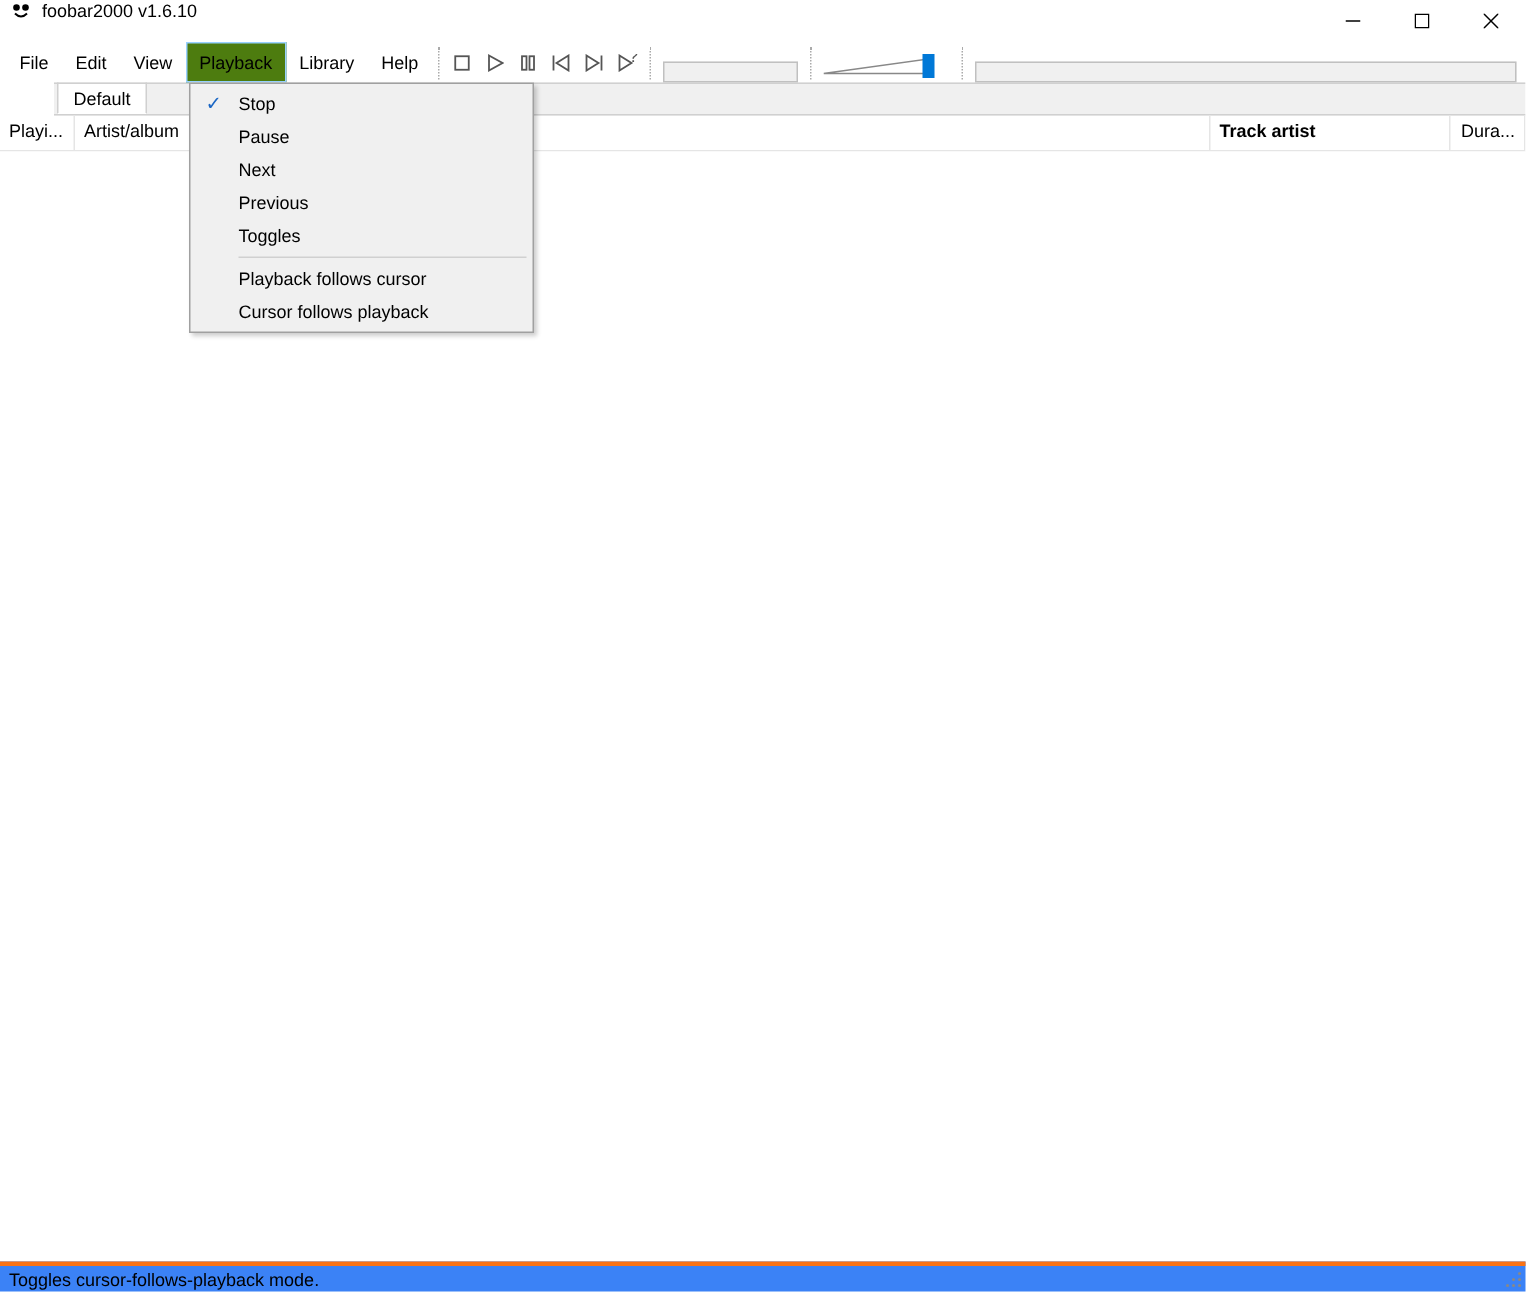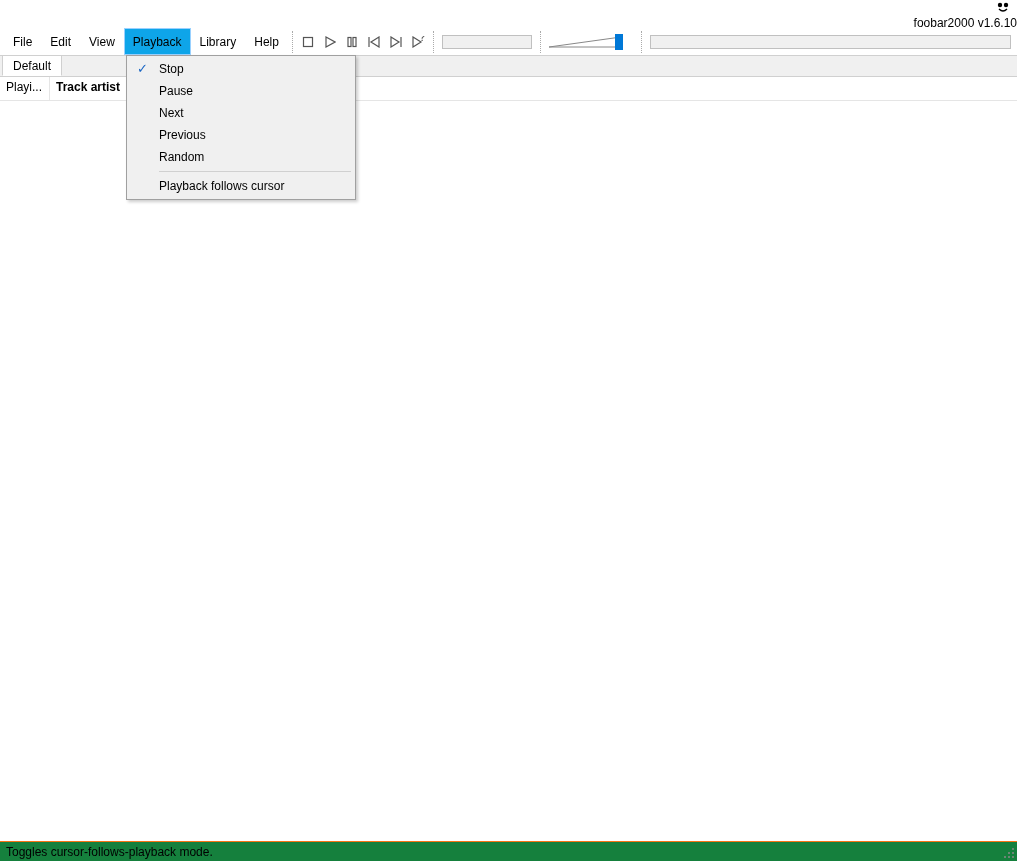--- a/index.html
+++ b/index.html
@@ -1,61 +1,61 @@
 <!DOCTYPE html>
 <html><head>
 <meta charset="utf-8">
 <style>
   * { box-sizing: border-box; margin: 0; padding: 0; font-family: "Segoe UI", Tahoma, sans-serif; font-size: 12px; }
   html, body { width: 1017px; height: 861px; overflow: hidden; background: #fff; color: #000; }
-  .titlebar { height: 28px; display: flex; align-items: flex-end; padding-left: 6px; flex-direction: column; }
+  .titlebar { height: 28px; display: flex; align-items: flex-start; padding-left: 6px; }
   .app-icon { width: 16px; height: 16px; margin-right: 6px; display: flex; align-items: center; justify-content: center; }
   .title-text { font-size: 12px; }
   .win-controls { margin-left: auto; display: flex; }
   .win-btn { width: 46px; height: 28px; display: flex; align-items: center; justify-content: center; }
 
   .menubar { height: 27px; display: flex; align-items: stretch; border-top: 0; padding-left: 4px; }
   .menubar .menu-item { padding: 0 9px; display: flex; align-items: center; cursor: default; }
-  .menubar .menu-item.active { background: #0ea5e9; border: 1px solid #99d1ff; padding: 0 8px; }
+  .menubar .menu-item.active { background: #4d7c0f; border: 1px solid #99d1ff; padding: 0 8px; }
 
   .toolbar-sep { display:inline-block; width: 0; height: 22px; border-left: 1px dotted #aaa; margin: 0 4px; align-self: center; }
   .toolbar { display: flex; align-items: center; height: 27px; }
   .tool-btn { width: 22px; height: 22px; display:flex; align-items:center; justify-content:center; border-radius:2px; }
 
   .seekbar { flex: 0 0 90px; height: 14px; border: 1px solid #c0c0c0; background: #f0f0f0; margin: 0 4px; }
 
   .volume { width: 84px; height: 22px; position: relative; margin: 0 4px; }
   .volume .tri { position:absolute; left:0; top:4px; width: 72px; height: 14px; }
   .volume .thumb { position:absolute; top:3px; left:66px; width:8px; height:16px; background:#0078d7; }
 
   .progressbar { flex: 1; height: 14px; border: 1px solid #c0c0c0; background:#f0f0f0; margin: 0 6px 0 4px; }
 
-  .tabstrip { height: 22px; background: #f0f0f0; border-top: 1px solid #d0d0d0; border-bottom: 1px solid #d0d0d0; display:flex; align-items:stretch; }
+  .tabstrip { height: 22px; background: #f0f0f0; border-top: 1px solid #d0d0d0; border-bottom: 1px solid #d0d0d0; display:flex; align-items:stretch;margin-left:36px; }
   .tab { padding: 2px 10px; background:#fff; border: 1px solid #d0d0d0; border-bottom: 1px solid #fff; margin-top:-1px; margin-left:2px; display:flex; align-items:center; }
 
   .columns { height: 24px; display:flex; border-bottom: 1px solid #e5e5e5; }
   .col { border-right: 1px solid #e5e5e5; padding: 3px 6px; white-space: nowrap; overflow:hidden; text-overflow: ellipsis; }
   .col.c0 { width: 50px; }
   .col.c1 { flex:1; }
   .col.c2 { width: 160px; font-weight: bold; }
   .col.c3 { width: 50px; text-align: right; }
 
   .playlist-area { position: relative; height: calc(861px - 28px - 27px - 22px - 24px - 20px); background:#fff; }
 
-  .statusbar { height: 20px; background: #15803d; border-top: 1px solid #f97316; display:flex; align-items:center; padding: 0 6px; font-size:12px; position: absolute; bottom:0; left:0; right:0; }
+  .statusbar { height: 20px; background: #3b82f6; border-top: 3px solid #f97316; display:flex; align-items:center; padding: 0 6px; font-size:12px; position: absolute; bottom:0; left:0; right:0; }
   .status-grip { position:absolute; right:2px; bottom:2px; width:12px; height:12px; }
 
   
   .dropdown { position: absolute; left: 126px; top: 55px; width: 230px; background: #f0f0f0; border: 1px solid #a0a0a0; box-shadow: 2px 2px 3px rgba(0,0,0,0.2); padding: 2px; z-index: 1000; }
   .dropdown .dd-item { height: 22px; display:flex; align-items:center; padding-left: 30px; position:relative; }
   .dropdown .dd-check { position:absolute; left:8px; top:3px; color:#1a66c4; font-size:13px; }
   .dropdown .dd-arrow { position:absolute; right:8px; top:6px; font-size:10px; }
   .dropdown .dd-sep { height:1px; background:#d0d0d0; margin: 3px 2px 3px 30px; }
 
-  .toprow { display:flex; align-items: center; height:27px; }
+  .toprow { display:flex; align-items: flex-end; height:27px; }
 
   svg { display:block; }
 </style>
 </head>
 <body>
 
 <div class="titlebar">
   <span class="app-icon">
     <svg width="16" height="16" viewBox="0 0 16 16">
       <circle cx="5" cy="5" r="2.2" fill="#000"></circle>
@@ -159,20 +159,21 @@
   <span class="toolbar-sep"></span>
   <div class="progressbar"></div>
 </div>
 
 <div class="tabstrip">
   <div class="tab">Default</div>
 </div>
 
 <div class="columns">
   <div class="col c0">Playi...</div>
+  <div class="col c1">Artist/album</div>
   <div class="col c2">Track artist</div>
   <div class="col c3">Dura...</div>
 </div>
 
 <div class="playlist-area"></div>
 
 <div class="dropdown">
   <div class="dd-item">
     <span class="dd-check">✓</span>
     <span>Stop</span>
@@ -180,25 +181,28 @@
   <div class="dd-item">
       <span>Pause</span>
     </div>
   <div class="dd-item">
       <span>Next</span>
     </div>
   <div class="dd-item">
       <span>Previous</span>
     </div>
   <div class="dd-item">
-      <span>Random</span>
+      <span>Toggles</span>
     </div>
   <div class="dd-sep"></div>
   <div class="dd-item">
       <span>Playback follows cursor</span>
+    </div>
+  <div class="dd-item">
+      <span>Cursor follows playback</span>
     </div>
 </div>
 
 <div class="statusbar">
   <span>Toggles cursor-follows-playback mode.</span>
   <svg class="status-grip" viewBox="0 0 12 12">
     <circle cx="10" cy="10" r="1" fill="#888"></circle>
       <circle cx="6" cy="10" r="1" fill="#888"></circle>
       <circle cx="10" cy="6" r="1" fill="#888"></circle>
     <circle cx="2" cy="10" r="1" fill="#888"></circle>

